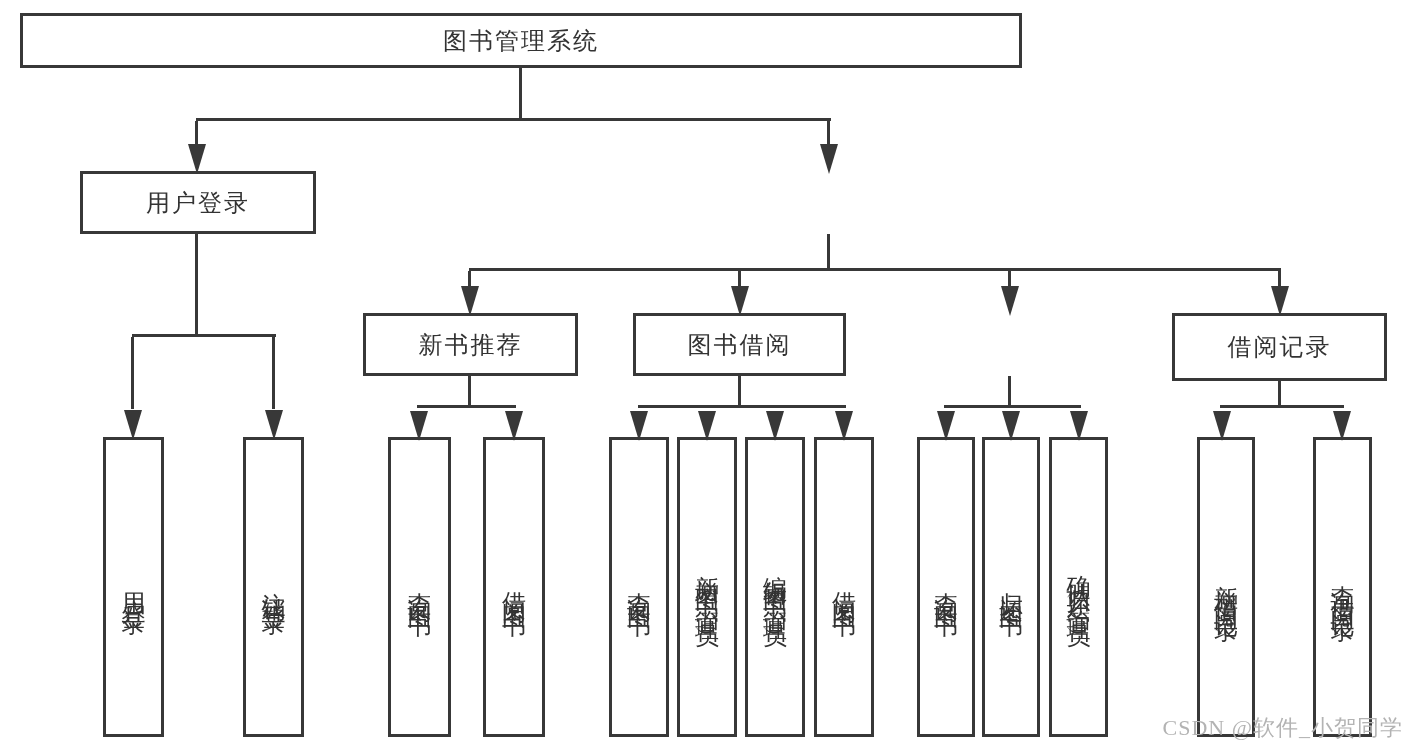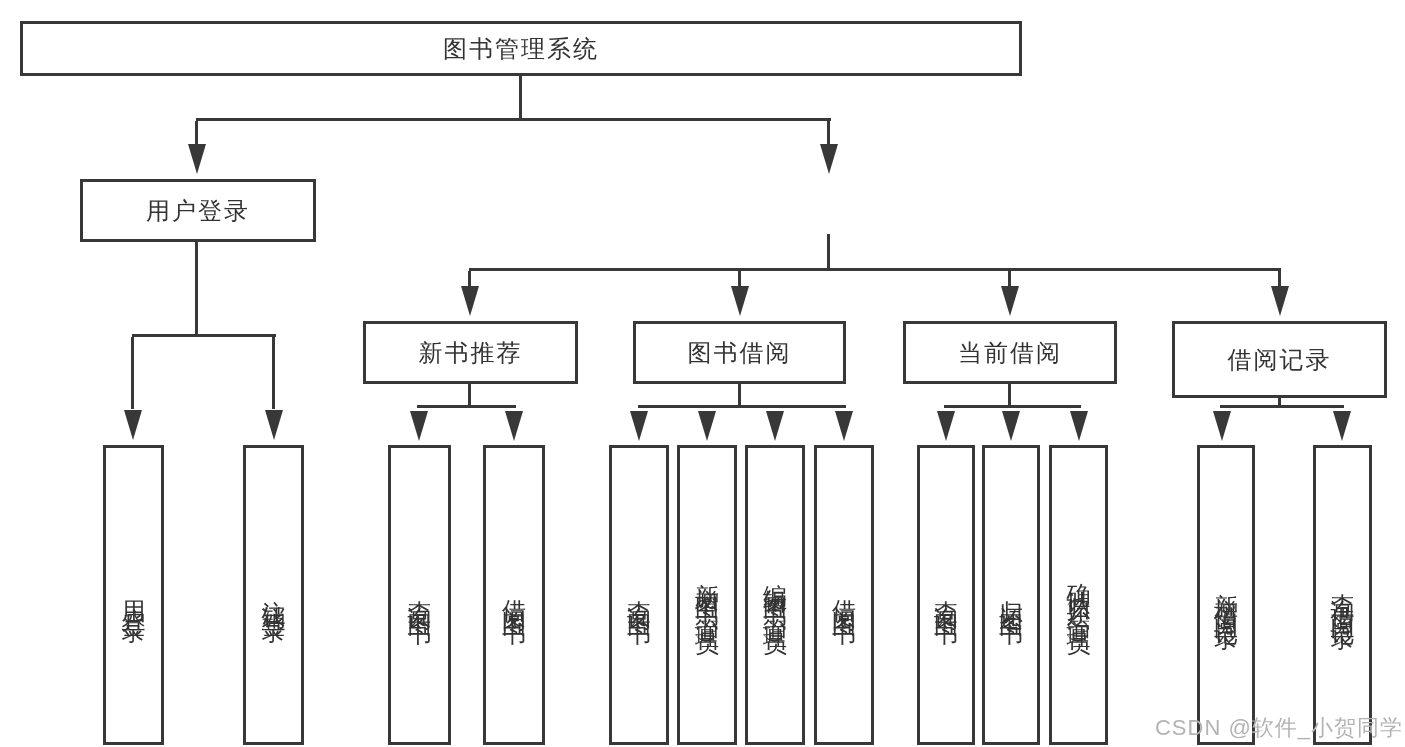--- a/index.html
+++ b/index.html
@@ -9,37 +9,37 @@
     --fill:#ffffff;
   }
   html,body{margin:0;padding:0;background:#fff;}
   .canvas{
     position:relative;width:1405px;height:747px;background:var(--fill);
     font-family:"Liberation Sans","DejaVu Sans",sans-serif;overflow:hidden;
   }
   .box{
     position:absolute;box-sizing:border-box;border:3px solid var(--line);
     background:var(--fill);display:flex;align-items:center;justify-content:center;
-    color:var(--text);z-index:2;margin-top:8px;
+    color:var(--text);z-index:2;
   }
   .box.h span{font-size:24px;letter-spacing:2px;white-space:nowrap;}
   .box.v span{
     writing-mode:vertical-rl;text-orientation:mixed;
     font-size:24px;letter-spacing:7px;line-height:1;white-space:nowrap;
   }
   .vl{position:absolute;width:3px;background:var(--line);z-index:1;}
   .hl{position:absolute;height:3px;background:var(--line);z-index:1;}
   .ar{
     position:absolute;width:0;height:0;z-index:3;
     border-left:9px solid transparent;border-right:9px solid transparent;
     border-top:30px solid var(--line);
   }
   .wm{
     position:absolute;right:2px;bottom:4px;z-index:5;
-    font-size:22px;color:var(--wm);letter-spacing:1px;white-space:nowrap;
+    font-size:22px;color:var(--wm);letter-spacing:1px;white-space:nowrap;font-family:Liberation Serif, serif;
   }
 </style>
 </head>
 <body>
 
 <div class="canvas">
 
   <div class="box h" style="left:20px;top:13px;width:1002px;height:55px">
     <span>图书管理系统</span>
   </div>
@@ -72,24 +72,21 @@
   <div class="ar" style="left:1001px;top:286px"></div>
   <div class="vl" style="left:1278px;top:271px;height:16px"></div>
   <div class="ar" style="left:1271px;top:286px"></div>
 
   <div class="box h" style="left:633px;top:313px;width:213px;height:63px">
     <span>图书借阅</span>
   </div>
   <div class="box h" style="left:363px;top:313px;width:215px;height:63px">
     <span>新书推荐</span>
   </div>
-  <div class="box h" style="left:903px;top:313px;width:214px;height:63px">
-    <span>当前借阅</span>
-  </div>
-  <div class="box h" style="left:1172px;top:313px;width:215px;height:77px">
+  <div class="box h" style="left:1172px;top:313px;width:215px;height:68px">
     <span>借阅记录</span>
   </div>
 
   <div class="vl" style="left:468px;top:376px;height:32px"></div>
   <div class="hl" style="left:417px;top:405px;width:99px"></div>
   <div class="ar" style="left:410px;top:411px"></div>
   <div class="ar" style="left:505px;top:411px"></div>
 
   <div class="vl" style="left:738px;top:376px;height:32px"></div>
   <div class="hl" style="left:638px;top:405px;width:208px"></div>

